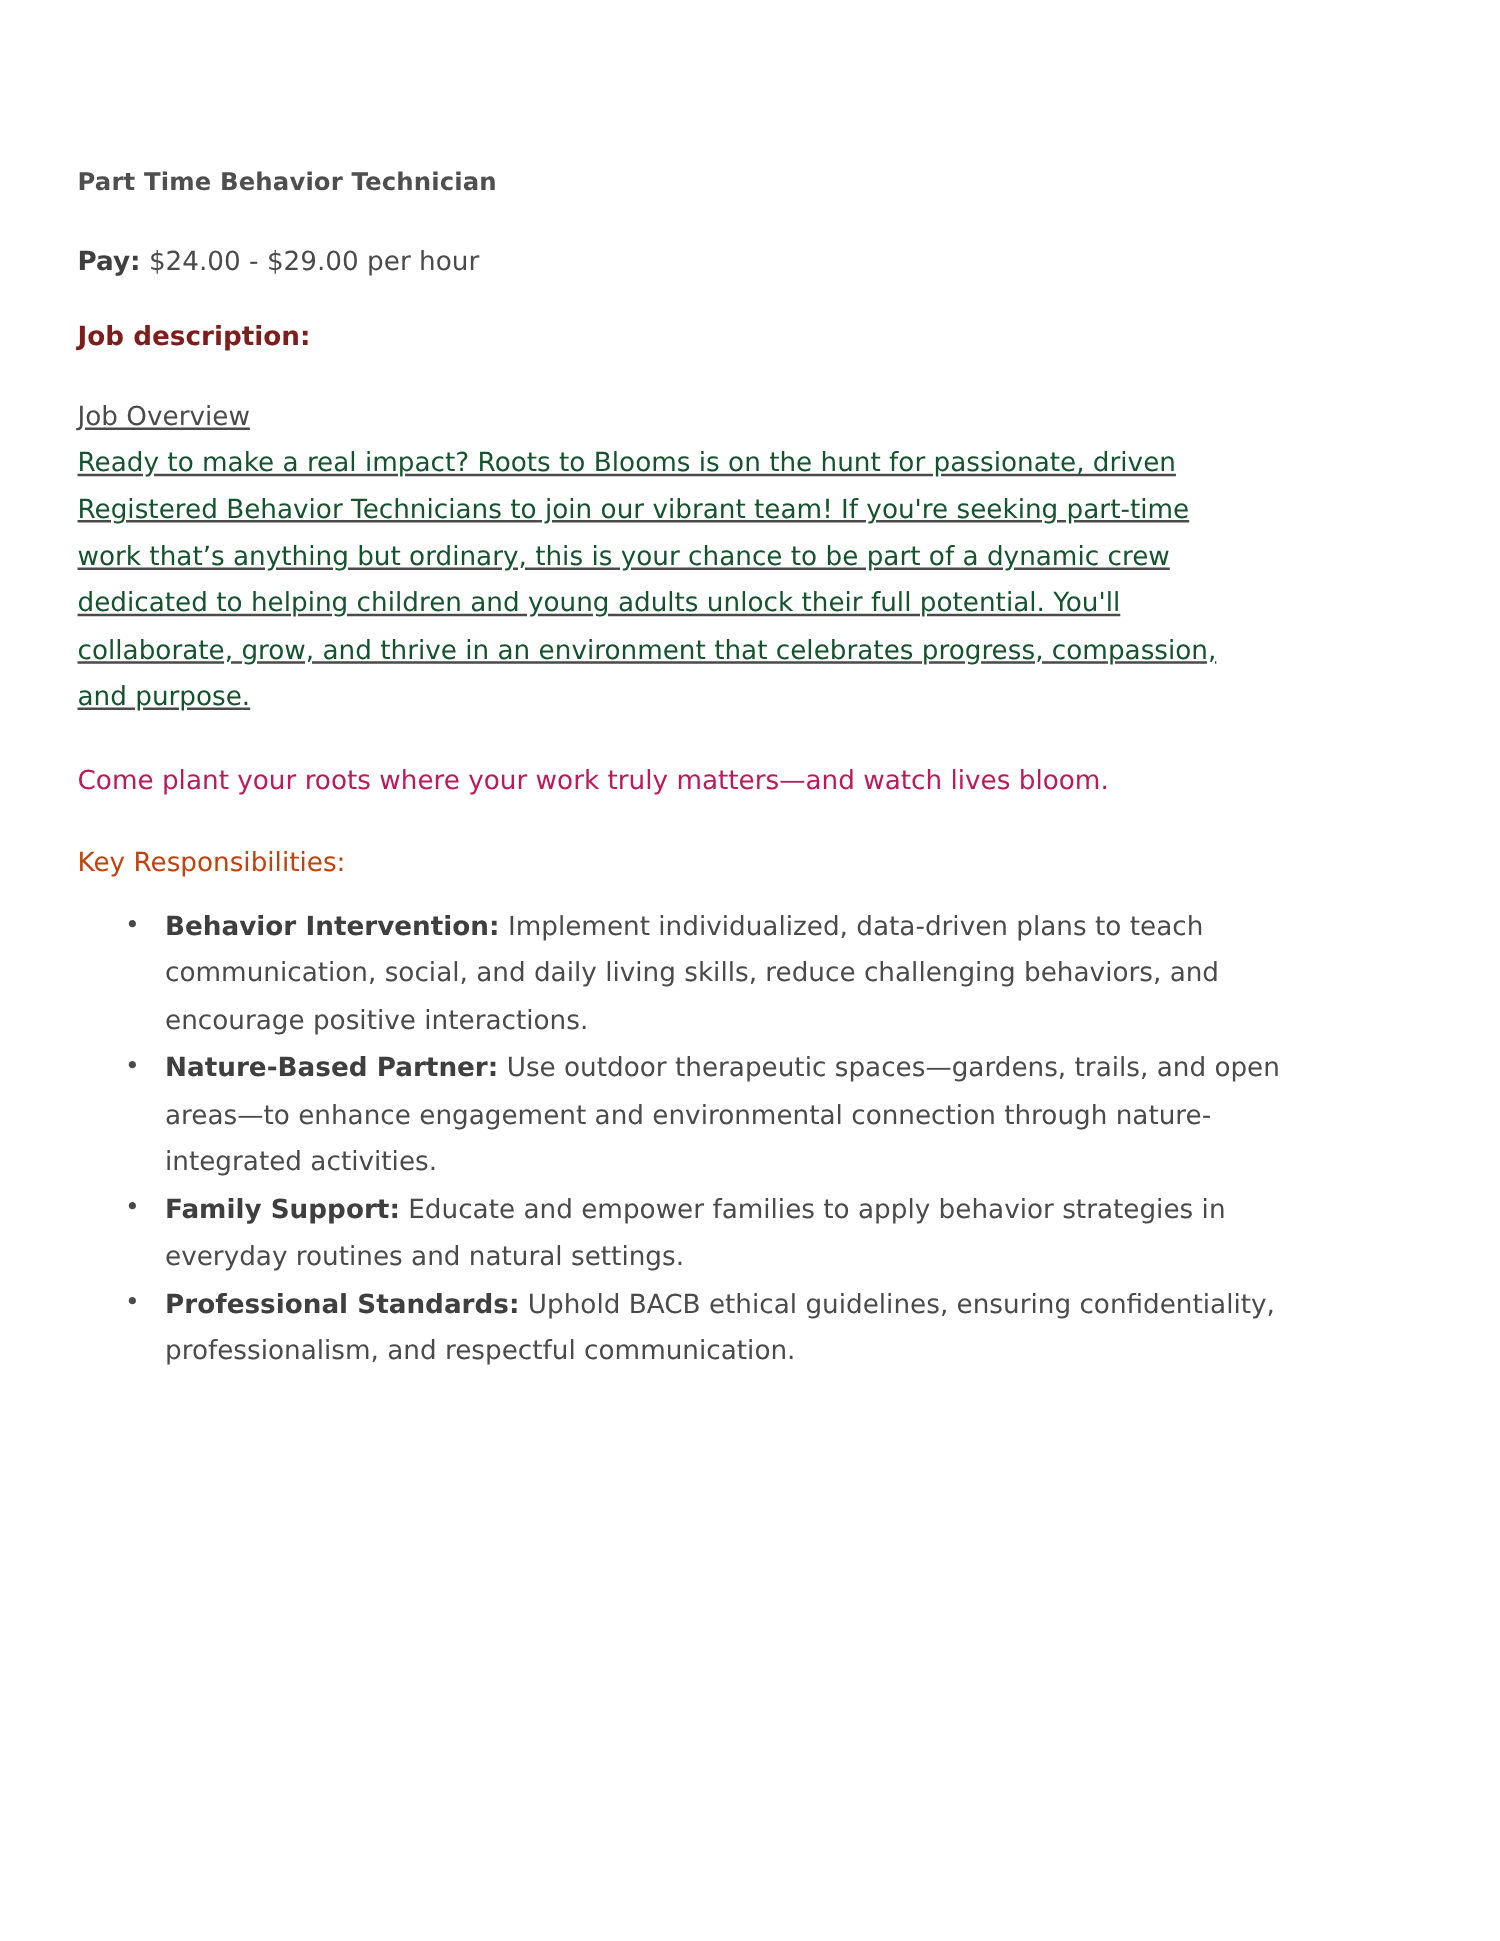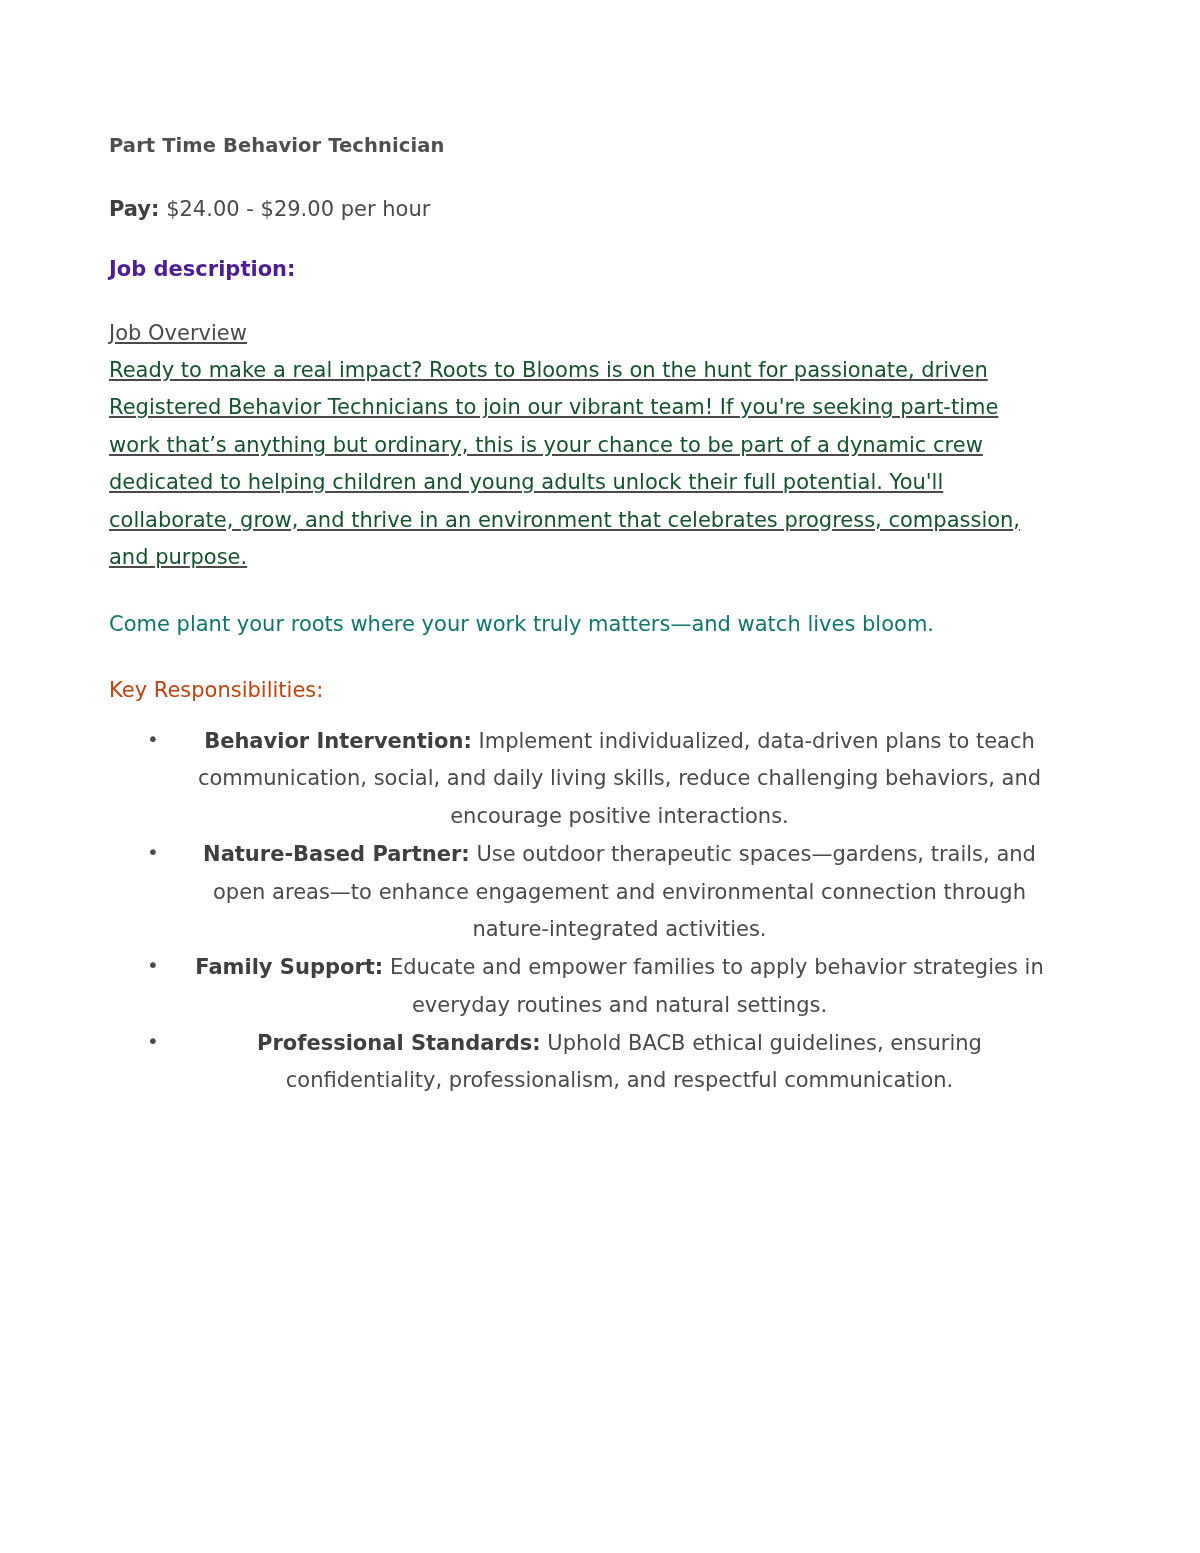--- a/index.html
+++ b/index.html
@@ -12,21 +12,21 @@
     height: 1553px;
     font-family: "DejaVu Sans", sans-serif;
     color: #4a4a4a;
     position: relative;
     overflow: hidden;
   }
   .page {
     box-sizing: border-box;
     width: 1200px;
     height: 1390px;
-    padding: 132px 140px 0 109px;
+    padding: 132px 140px 0 62px;
     background: #fff;
   }
   .doc-title {
     font-size: 19.5px;
     line-height: 1.45;
     color: #4f4f4f;
     margin: 0 0 34px 0;
     letter-spacing: 0.1px;
   }
   .meta-line {
@@ -35,28 +35,28 @@
     margin: 0 0 32px 0;
     color: #4a4a4a;
   }
   .meta-line .lbl {
     font-weight: bold;
     color: #3f3f3f;
   }
   .section-head {
     font-size: 21px;
     font-weight: bold;
-    color: #4c1d95;
+    color: #7f1d1d;
     margin: 0 0 34px 0;
   }
   .para {
     font-size: 21px;
     line-height: 1.78;
     margin: 0 0 28px 0;
-    color: #0f766e;
+    color: #be185d;
   }
   .overview-block {
     margin: 0 0 30px 0;
     text-decoration: underline;
   }
   .overview-block .lead {
     font-size: 21px;
     line-height: 1.78;
     color: #4a4a4a;
     margin: 0;
@@ -80,21 +80,20 @@
     padding: 0;
   }
   ul.resp-list > li {
     position: relative;
     padding-left: 70px;
     font-size: 21px;
     line-height: 1.78;
     color: #4a4a4a;
     margin-bottom: 1px;
     max-width: 990px;
-    text-align: center;
   }
   ul.resp-list > li::before {
     content: "\2022";
     position: absolute;
     left: 38px;
     top: -1px;
     font-size: 20px;
     color: #4a4a4a;
   }
   ul.resp-list > li b {

